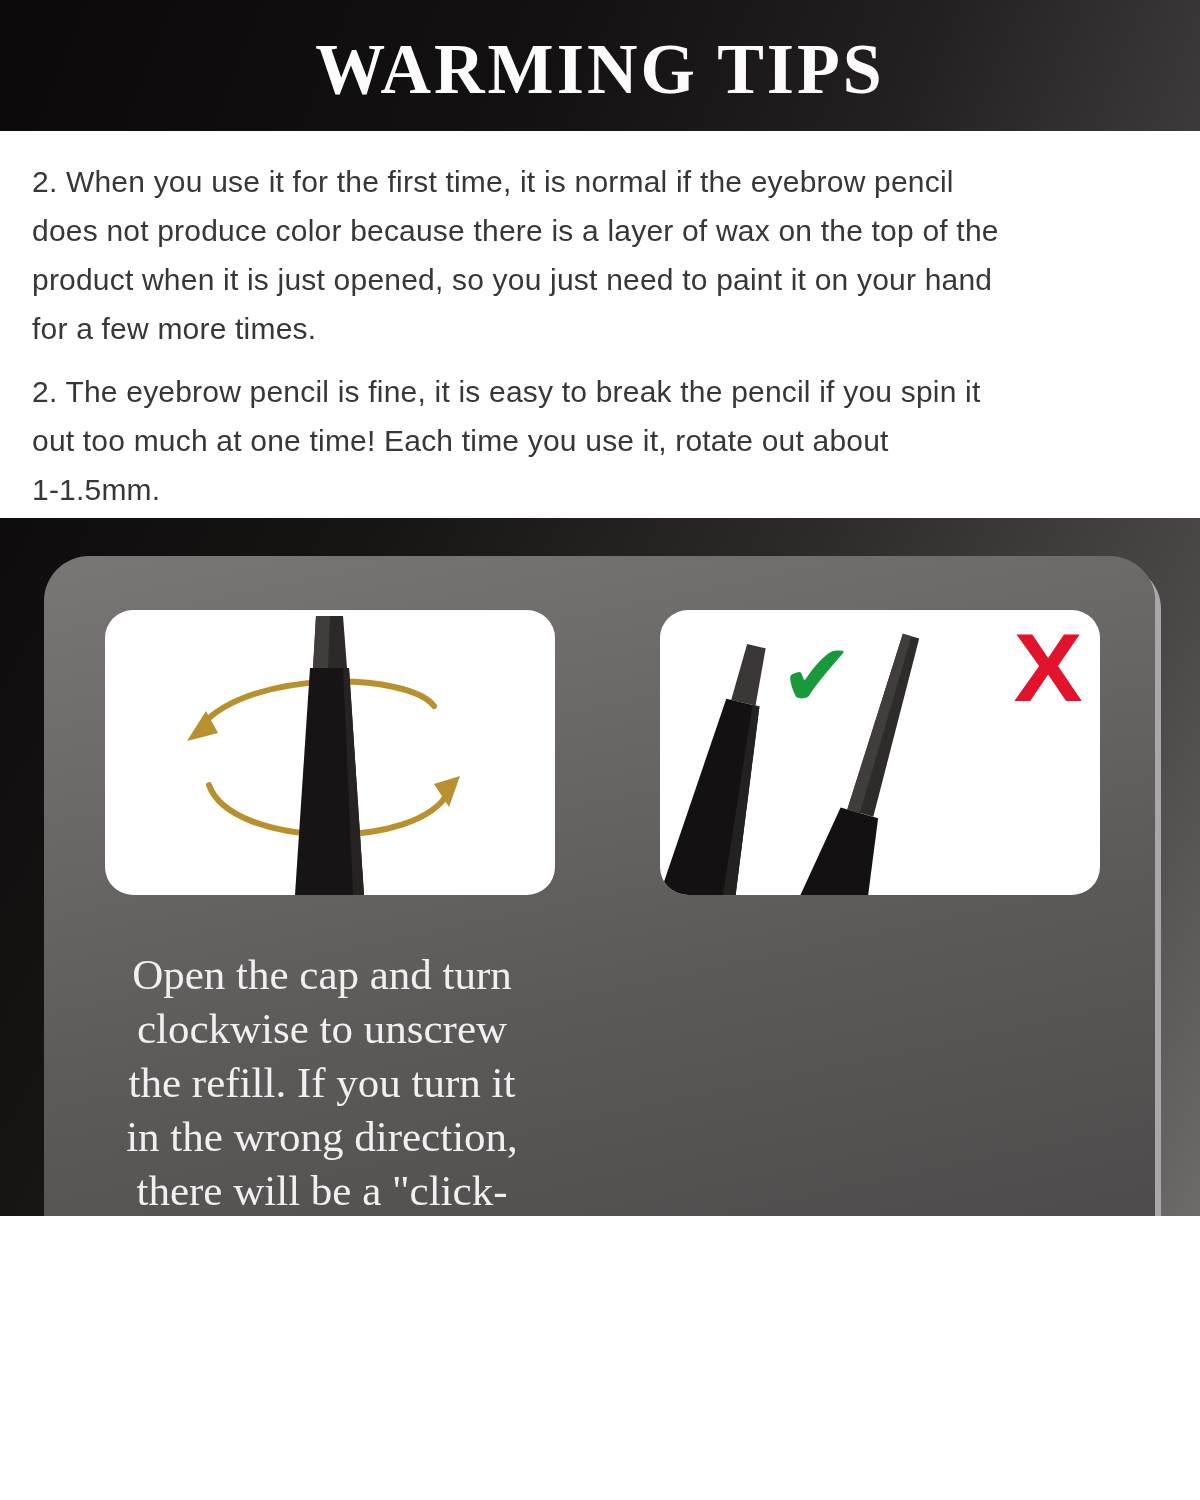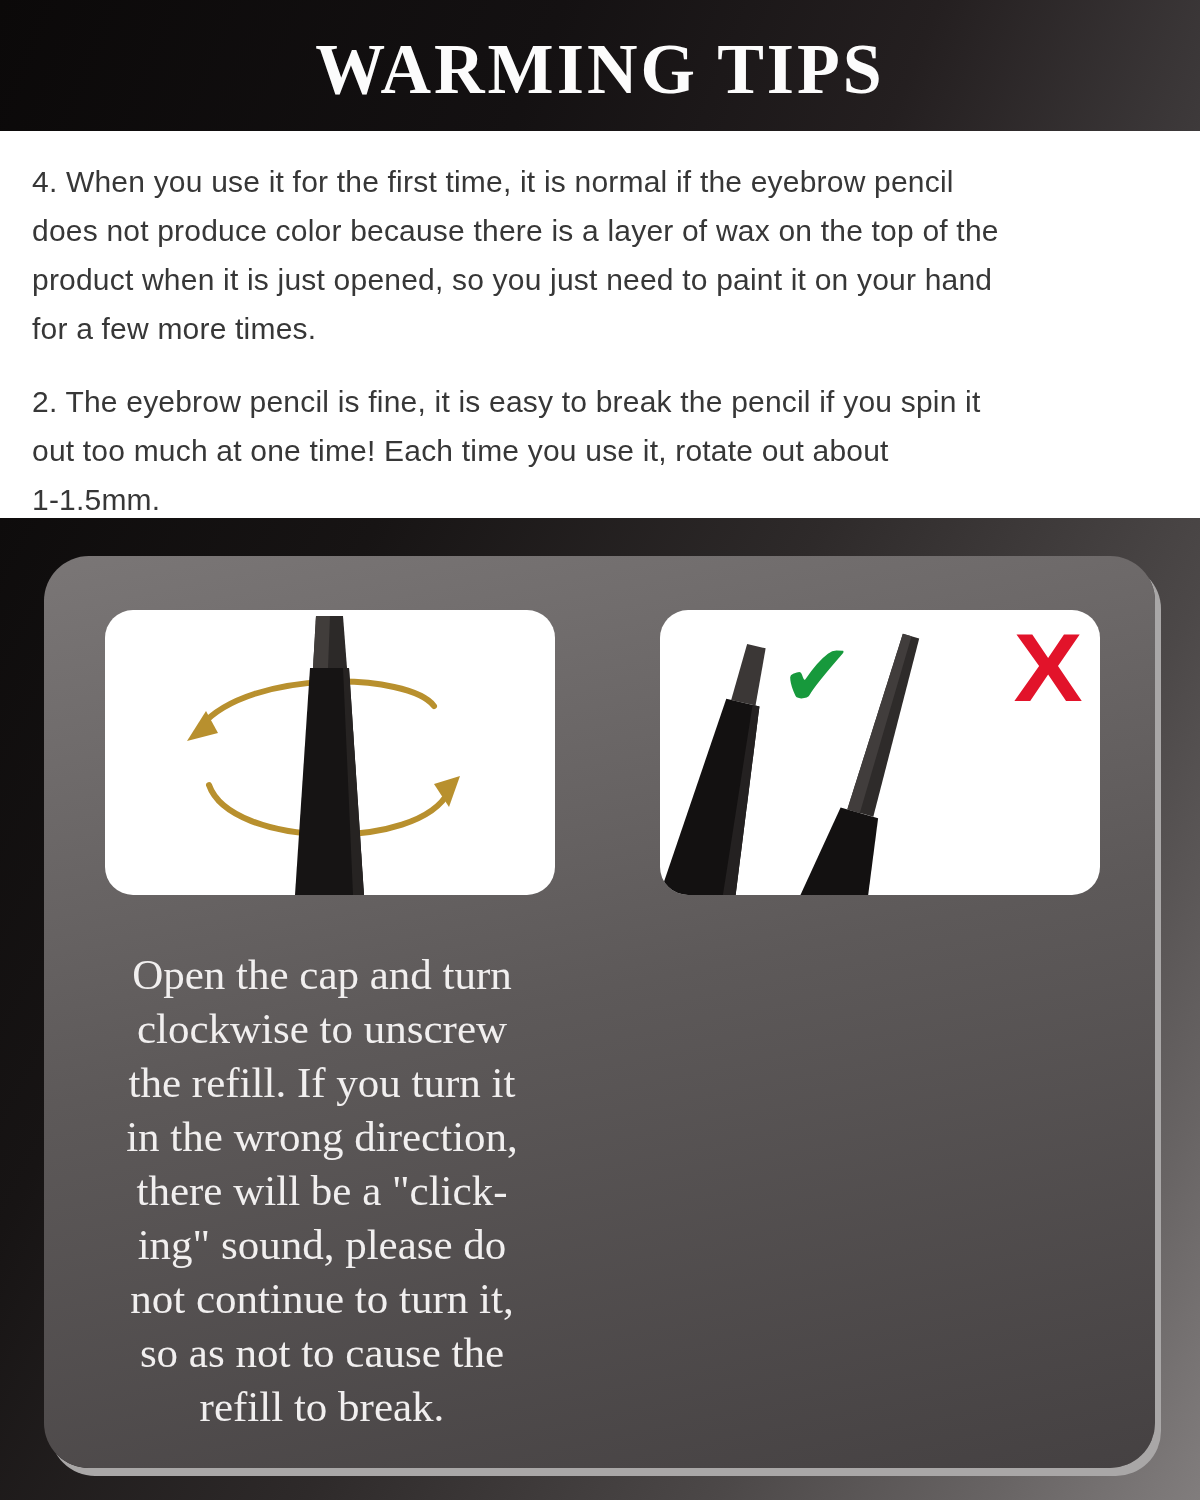--- a/index.html
+++ b/index.html
@@ -1,17 +1,17 @@
 <!DOCTYPE html>
 <html><head>
 <meta charset="utf-8">
 <style>
   * { margin:0; padding:0; box-sizing:border-box; }
   html,body { width:1200px; height:1500px; background:#fff; font-family:"Liberation Sans",sans-serif; }
-  .page { width:1200px; height:1500px; overflow:hidden; position:relative; }
+  .page { width:1200px; height:1216px; overflow:hidden; position:relative; }
 
   
   .banner {
     height:131px;
     background:linear-gradient(112deg,#0b0909 0%,#141112 45%,#241f20 75%,#3e3a3b 100%);
     display:flex; align-items:center; justify-content:center;
   }
   .banner h1 {
     color:#fcfcfc; font-family:"Liberation Serif",serif; font-weight:700;
     font-size:70px; letter-spacing:3px; transform:scaleY(1.04);
@@ -19,21 +19,21 @@
   }
 
   
   .tips {
     height:387px; background:#ffffff; padding:26px 30px 0 32px;
   }
   .tip {
     font-size:30px; line-height:49px; color:#373737;
     white-space:pre-line; letter-spacing:0.2px;
   }
-  .tip + .tip { margin-top:24px; }
+  .tip + .tip { margin-top:14px; }
 
   
   .dark {
     position:relative; height:982px;
     background:linear-gradient(118deg,#0e0c0c 0%,#171414 22%,#2e2a2a 48%,#4c4848 72%,#686464 88%,#817d7d 100%);
   }
   .panel {
     position:absolute; left:44px; top:38px; width:1111px; height:912px;
     border-radius:45px;
     background:linear-gradient(168deg,#7a7676 0%,#5d5959 48%,#454142 100%);
@@ -68,21 +68,21 @@
 </head>
 <body>
 
 <div class="page">
 
   <div class="banner">
     <h1>WARMING TIPS</h1>
   </div>
 
   <div class="tips">
-    <p class="tip">4. When you use it for the first time, it is normal if the eyebrow pencil
+    <p class="tip">2. When you use it for the first time, it is normal if the eyebrow pencil
 does not produce color because there is a layer of wax on the top of the
 product when it is just opened, so you just need to paint it on your hand
 for a few more times.</p>
     <p class="tip">2. The eyebrow pencil is fine, it is easy to break the pencil if you spin it
 out too much at one time! Each time you use it, rotate out about
 1-1.5mm.</p>
   </div>
 
   <div class="dark">
     <div class="panel">

